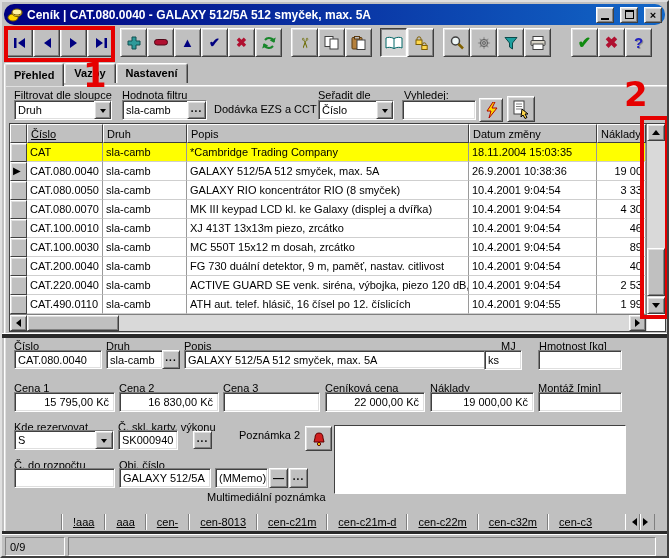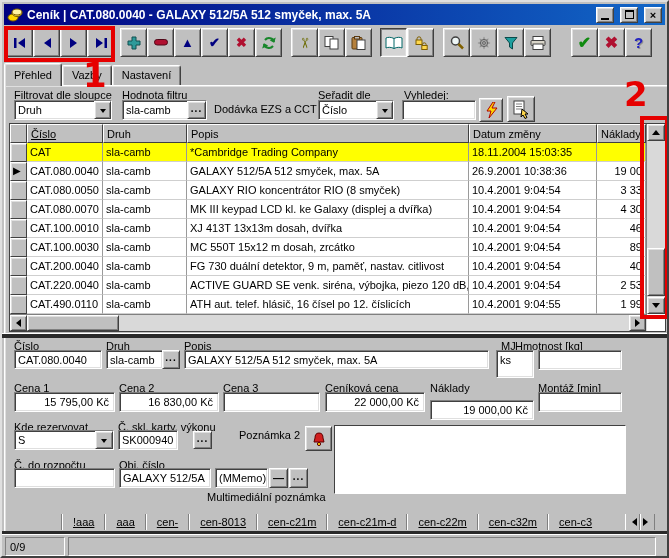--- a/index.html
+++ b/index.html
@@ -5,41 +5,41 @@
   html,body{margin:0;padding:0;background:#808080;}
   *{box-sizing:border-box;}
   .window{
     position:relative;width:669px;height:558px;background:#c0c0c0;
     border:2px solid;border-color:#dfdfdf #404040 #404040 #dfdfdf;
     font-family:"Liberation Sans",sans-serif;font-size:11px;color:#000;overflow:hidden;
   }
   
   .titlebar{position:absolute;left:2px;top:2px;right:2px;height:21px;
     background:linear-gradient(90deg,#000080,#1267c7);
-    display:flex;align-items:center;padding:0 3px;gap:4px;}
+    display:flex;align-items:center;padding:0 3px;gap:4px;border-radius:10px;}
   .title-text{color:#fff;font-weight:bold;font-size:12px;flex:1;white-space:nowrap;overflow:hidden;}
   .win-btn{width:18px;height:16px;background:#c0c0c0;border:1px solid;border-color:#fff #404040 #404040 #fff;
     box-shadow:inset 1px 1px 0 #dfdfdf, inset -1px -1px 0 #808080;
     display:flex;align-items:center;justify-content:center;margin-left:2px;font-weight:bold;font-size:11px;line-height:10px;}
   .glyph-min{width:8px;height:2px;background:#000;margin-top:9px;}
   .glyph-max{width:9px;height:9px;border:1px solid #000;border-top:2px solid #000;}
   
   .toolbar{position:absolute;left:4px;top:26px;display:flex;align-items:flex-start;}
   .tbg{display:flex;}
   .tb{width:27px;height:29px;background:#c0c0c0;border:1px solid;border-color:#fff #404040 #404040 #fff;
     box-shadow:inset 1px 1px 0 #dfdfdf, inset -1px -1px 0 #808080;
     display:flex;align-items:center;justify-content:center;padding:0;overflow:hidden;}
   .tb.pressed{border-color:#404040 #fff #fff #404040;box-shadow:inset 1px 1px 0 #808080, inset -1px -1px 0 #dfdfdf;background:#d4d4d4;}
   .gl{font-size:13px;font-weight:bold;line-height:13px;}
   .navy{color:#000080;} .red{color:#b01030;} .green{color:#108a10;} .olive{color:#6b6b00;}
   .big{font-size:16px;}
   .cutrot{display:inline-block;transform:rotate(90deg);font-size:14px;}
   .help-q{color:#2020c0;font-size:15px;font-weight:bold;text-shadow:1px 1px 0 #909090;}
   
-  .tabstrip{position:absolute;left:2px;top:61px;height:23px;display:flex;align-items:center;z-index:3;}
+  .tabstrip{position:absolute;left:2px;top:61px;height:23px;display:flex;align-items:flex-start;z-index:3;font-weight:bold;}
   .tab{height:20px;padding:3px 9px 0;background:#c0c0c0;border:1px solid #404040;border-bottom:none;
     border-top-color:#fff;border-left-color:#fff;border-radius:2px 3px 0 0;
     box-shadow:inset 1px 1px 0 #dfdfdf, inset -1px 0 0 #808080;white-space:nowrap;}
   .tab.active{height:23px;padding-top:5px;z-index:4;position:relative;}
   .page{position:absolute;left:2px;top:83px;width:665px;height:448px;background:#c0c0c0;
     border:1px solid;border-color:#fff #404040 #404040 #fff;box-shadow:inset 1px 1px 0 #dfdfdf, inset -1px -1px 0 #808080;}
   
   .lbl{position:absolute;white-space:nowrap;z-index:2;}
   .fld{position:absolute;background:#fff;border:1px solid;border-color:#808080 #fff #fff #808080;
     box-shadow:inset 1px 1px 0 #404040, inset -1px -1px 0 #dfdfdf;
@@ -337,21 +337,21 @@
           <div class="g-cell c1">CAT.080.0070</div>
           <div class="g-cell c2">sla-camb</div>
           <div class="g-cell c3">MK III keypad LCD kl. ke Galaxy (displej a dvířka)</div>
           <div class="g-cell c4">10.4.2001 9:04:54</div>
           <div class="g-cell c5 num">4 30</div>
         </div>
         <div class="g-row">
           <div class="g-cell g-marker c0"></div>
           <div class="g-cell c1">CAT.100.0010</div>
           <div class="g-cell c2">sla-camb</div>
-          <div class="g-cell c3">XJ 413T 13x13m dosah, dvířka</div>
+          <div class="g-cell c3">XJ 413T 13x13m piezo, zrcátko</div>
           <div class="g-cell c4">10.4.2001 9:04:54</div>
           <div class="g-cell c5 num">46</div>
         </div>
         <div class="g-row">
           <div class="g-cell g-marker c0"></div>
           <div class="g-cell c1">CAT.100.0030</div>
           <div class="g-cell c2">sla-camb</div>
           <div class="g-cell c3">MC 550T 15x12 m dosah, zrcátko</div>
           <div class="g-cell c4">10.4.2001 9:04:54</div>
           <div class="g-cell c5 num">89</div>
@@ -404,34 +404,34 @@
   <div class="sepline"></div>
 
   <span class="lbl" style="left:12px;top:338px;">Číslo</span>
   <div class="fld" style="left:12px;top:348px;width:88px;height:19px;"><span>CAT.080.0040</span></div>
   <span class="lbl" style="left:104px;top:338px;">Druh</span>
   <div class="fld" style="left:104px;top:348px;width:57px;height:19px;"><span>sla-camb</span></div>
   <div class="btn dots" style="left:160px;top:348px;width:18px;height:19px;">...</div>
   <span class="lbl" style="left:182px;top:338px;">Popis</span>
   <div class="fld" style="left:182px;top:348px;width:305px;height:19px;"><span>GALAXY 512/5A 512 smyček, max. 5A</span></div>
   <span class="lbl" style="left:499px;top:338px;">MJ</span>
-  <div class="fld" style="left:494px;top:348px;width:38px;height:28px;"><span>ks</span></div>
-  <span class="lbl" style="left:513px;top:338px;">Hmotnost [kg]</span>
+  <div class="fld" style="left:482px;top:348px;width:38px;height:20px;"><span>ks</span></div>
+  <span class="lbl" style="left:537px;top:338px;">Hmotnost [kg]</span>
   <div class="fld" style="left:536px;top:348px;width:84px;height:20px;"><span></span></div>
 
   <span class="lbl" style="left:12px;top:380px;">Cena 1</span>
   <div class="fld money" style="left:12px;top:390px;width:101px;height:20px;"><span>15 795,00 Kč</span></div>
   <span class="lbl" style="left:117px;top:380px;">Cena 2</span>
   <div class="fld money" style="left:117px;top:390px;width:100px;height:20px;"><span>16 830,00 Kč</span></div>
   <span class="lbl" style="left:221px;top:380px;text-align:center;">Cena 3</span>
   <div class="fld money" style="left:221px;top:390px;width:97px;height:20px;"><span></span></div>
   <span class="lbl" style="left:323px;top:380px;">Ceníková cena</span>
   <div class="fld money" style="left:323px;top:390px;width:100px;height:20px;"><span>22 000,00 Kč</span></div>
   <span class="lbl" style="left:428px;top:380px;">Náklady</span>
-  <div class="fld money" style="left:428px;top:390px;width:104px;height:20px;margin-top:8px;"><span>19 000,00 Kč</span></div>
+  <div class="fld money" style="left:428px;top:390px;width:104px;height:20px;"><span>19 000,00 Kč</span></div>
   <span class="lbl" style="left:536px;top:380px;">Montáž [min]</span>
   <div class="fld" style="left:536px;top:390px;width:84px;height:20px;"><span></span></div>
 
   <span class="lbl" style="left:12px;top:419px;">Kde rezervovat</span>
   <div class="fld" style="left:12px;top:428px;width:100px;height:20px;"><span>S</span></div>
   <div class="btn" style="left:93px;top:429px;width:18px;height:18px;">
       <span class="arrow-down"></span>
     </div>
   <span class="lbl" style="left:116px;top:419px;">Č. skl. karty, výkonu</span>
   <div class="fld" style="left:116px;top:428px;width:60px;height:20px;"><span>SK000940</span></div>

